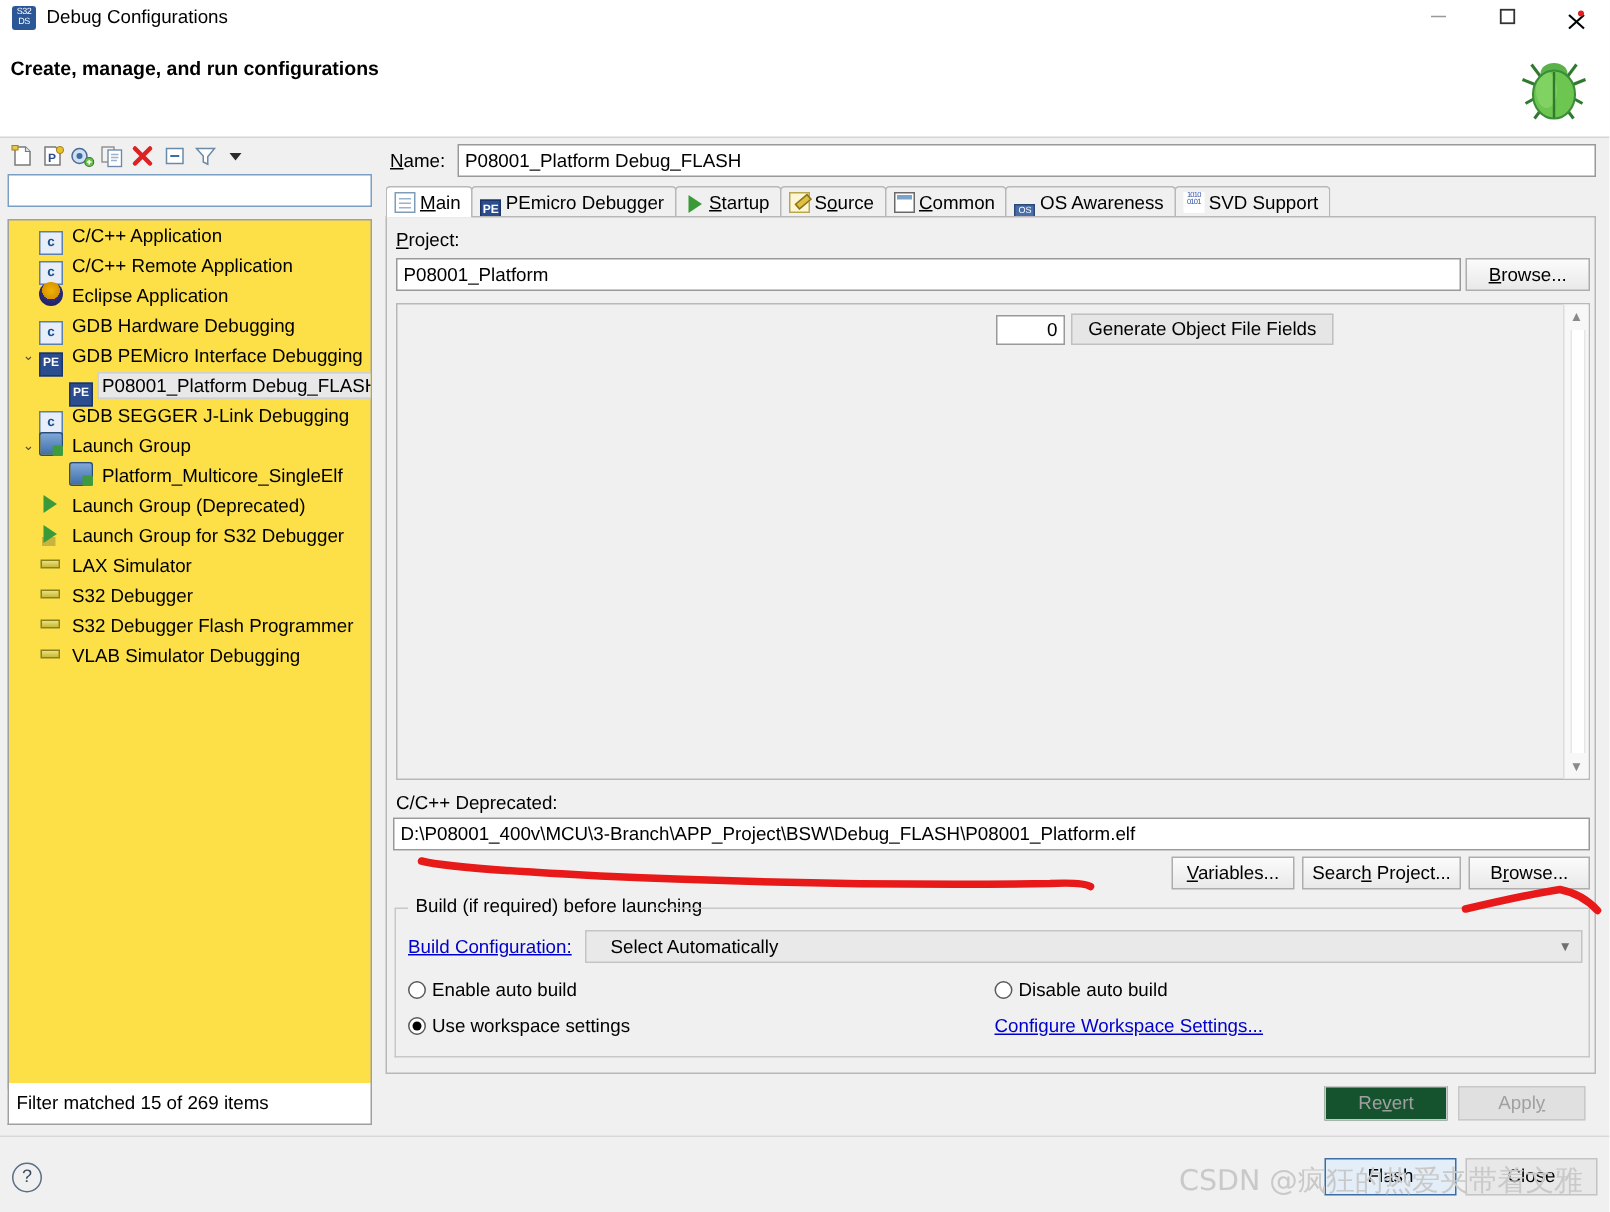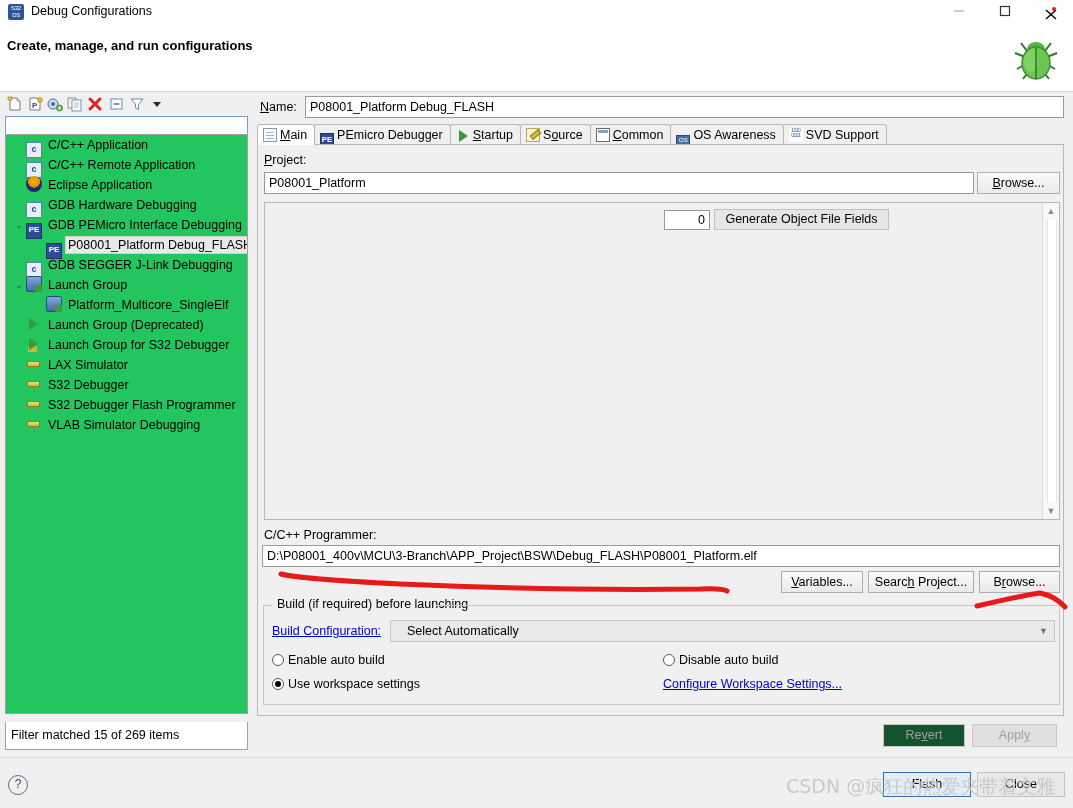--- a/index.html
+++ b/index.html
@@ -122,23 +122,23 @@
     width: 100%;
     height: 20px;
     padding: 0 3px;
     box-sizing: border-box;
     font-family: "Liberation Sans", sans-serif;
     font-size: 12.5px;
     background: transparent;
   }
   #tree-box {
     position: absolute;
-    left: 2px; top: 40px;
+    left: 2px; top: 52px;
     width: 243px; height: 580px;
-    background: #22c55e;
+    background: #fde047;
     border: 1px solid #a0a0a0;
     border-top: 1px solid #a0a0a0;
     box-sizing: border-box;
     overflow: hidden;
   }
   .tree-row {
     position: relative;
     height: 20px;
     line-height: 20px;
     white-space: nowrap;
@@ -858,21 +858,21 @@
         </div>
         <div class="btn" id="gen-obj-btn">Generate Object File Fields</div>
 
         <div id="obj-scroll">
           <div id="sb-track"></div>
           <div class="sb-arrow" id="sb-up">▲</div>
           <div class="sb-arrow" id="sb-down">▼</div>
         </div>
       </div>
 
-      <div id="cpp-label">C/C++ Programmer:</div>
+      <div id="cpp-label">C/C++ Deprecated:</div>
       <div id="cpp-field">
         <input id="cpp-input" type="text" value="D:\P08001_400v\MCU\3-Branch\APP_Project\BSW\Debug_FLASH\P08001_Platform.elf" style="">
       </div>
       <div class="btn" id="btn-variables">
         <u>V</u>ariables...
       </div>
       <div class="btn" id="btn-search-project">
         Searc<u>h</u> Project...
       </div>
       <div class="btn" id="btn-browse2">

